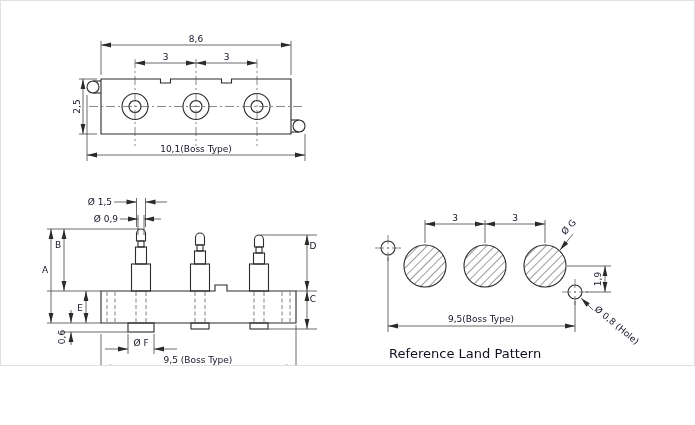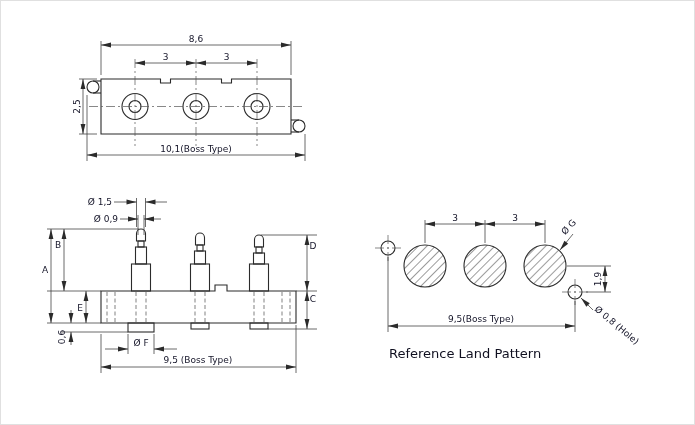--- a/index.html
+++ b/index.html
@@ -1,18 +1,18 @@
 <!DOCTYPE html>
 <html><head>
 <meta charset="utf-8">
 <style>
   html,body{margin:0;padding:0;background:#fff;}
   #canvas{
     position:relative;
-    width:695px;height:425px;
+    width:695px;height:366px;
     background:#ffffff;
     border:1px solid #e0e0e0;
     box-sizing:border-box;
     font-family:"DejaVu Sans", sans-serif;
     overflow:hidden;
   }
   svg{display:block;}
   .obj{stroke:#2b2b2b;stroke-width:1.1;fill:none;}
   .thin{stroke:#3a3a3a;stroke-width:0.75;fill:none;}
   .center{stroke:#555;stroke-width:0.7;fill:none;stroke-dasharray:9 3 2 3;}

